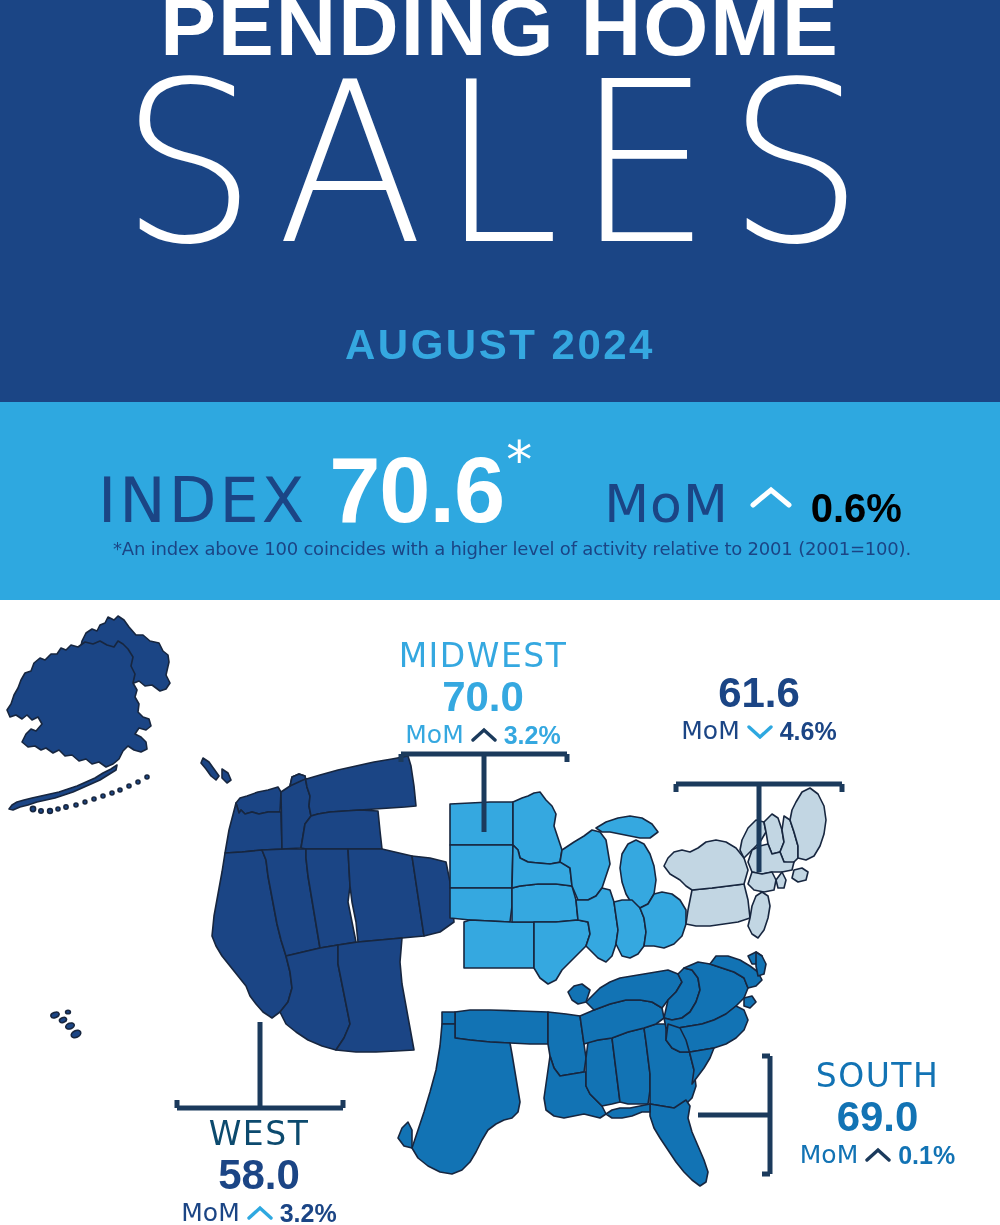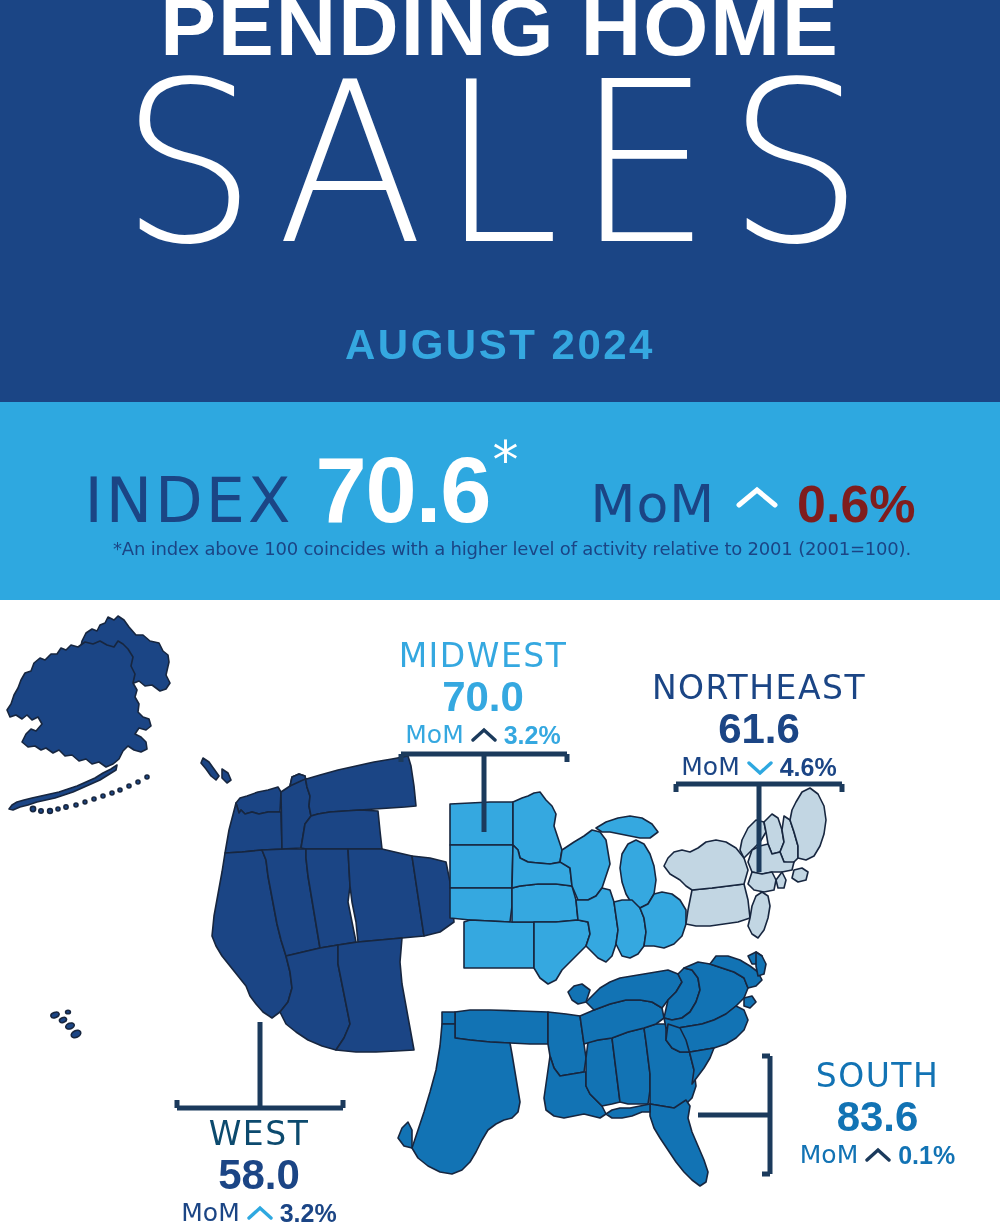--- a/index.html
+++ b/index.html
@@ -93,22 +93,22 @@
     letter-spacing:1px;
     font-family:"DejaVu Sans", sans-serif;
     line-height:1;
     margin-left:74px;
   }
   .mom-chev-band{
     margin-left:20px;margin-right:18px;
     position:relative;top:-10px;
   }
   .mom-pct{
-    color:#7f1d1d;
-    font-size:52px;
+    color:#000000;
+    font-size:40px;
     font-weight:bold;
     font-family:"Liberation Sans", sans-serif;
     line-height:1;
   }
   #index-note{
     position:absolute;left:0;top:136px;width:1000px;
     text-align:center;
     color:#1b4585;
     font-size:18px;
     font-weight:400;
@@ -421,39 +421,38 @@
         </svg>
       </span>
       <span class="pct">3.2%</span>
     </div>
   </div>
   <svg class="brk" style="left:395px;top:148px;" width="180" height="90">
     <path d="M6,6 L6,14 M6,6 L172,6 M172,6 L172,14 M89,6 L89,84" fill="none" stroke="#1b3a5c" stroke-width="5" stroke-linecap="butt"></path>
   </svg>
 
   <div class="callout" id="co-northeast" style="left:609px;top:70px;width:300px;">
-    <div class="co-name c-northeast" style="color: rgb(27, 69, 133);">NORTHEAST</div>
     <div class="co-value c-northeast" style="color: rgb(27, 69, 133);">61.6</div>
     <div class="co-mom c-northeast" style="color: rgb(27, 69, 133);">
       <span>MoM</span>
       <span class="chev">
         <svg width="26" height="16" viewBox="0 0 26 16" aria-hidden="true">
           <polyline points="2,4 13,14 24,4" fill="none" stroke="#2ea8e0" stroke-width="3.4" stroke-linecap="round" stroke-linejoin="miter"></polyline>
         </svg>
       </span>
       <span class="pct">4.6%</span>
     </div>
   </div>
   <svg class="brk" style="left:670px;top:178px;" width="180" height="100">
     <path d="M6,6 L6,14 M6,6 L172,6 M172,6 L172,14 M89,6 L89,94" fill="none" stroke="#1b3a5c" stroke-width="5" stroke-linecap="butt"></path>
   </svg>
 
   <div class="callout" id="co-south" style="left:755px;top:458px;width:245px;">
     <div class="co-name c-south" style="color: rgb(18, 115, 180);">SOUTH</div>
-    <div class="co-value c-south" style="color: rgb(18, 115, 180);">83.6</div>
+    <div class="co-value c-south" style="color: rgb(18, 115, 180);">69.0</div>
     <div class="co-mom c-south" style="color: rgb(18, 115, 180);">
       <span>MoM</span>
       <span class="chev">
         <svg width="26" height="16" viewBox="0 0 26 16" aria-hidden="true">
           <polyline points="2,13 13,3 24,13" fill="none" stroke="#1b3a5c" stroke-width="3.4" stroke-linecap="round" stroke-linejoin="miter"></polyline>
         </svg>
       </span>
       <span class="pct">0.1%</span>
     </div>
   </div>

